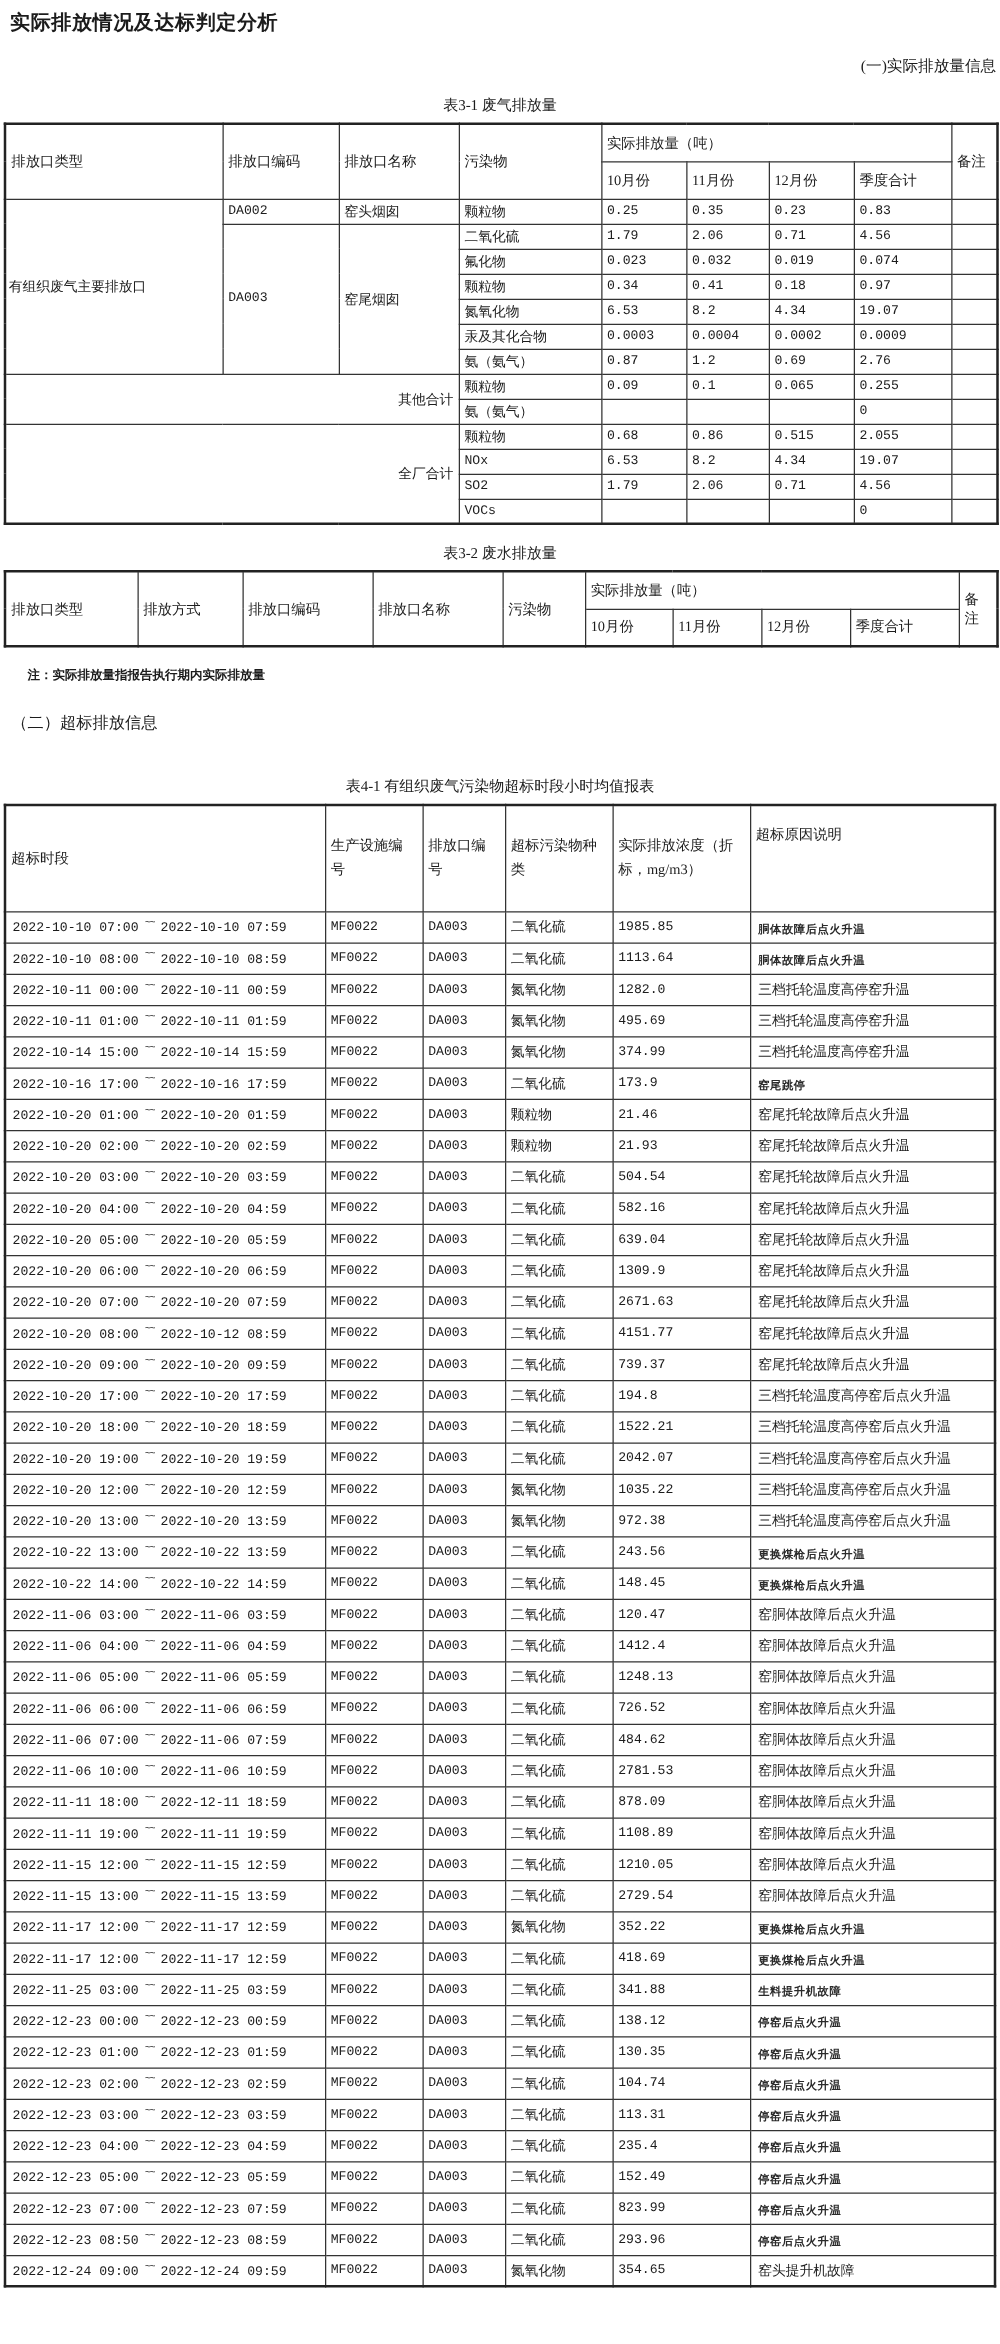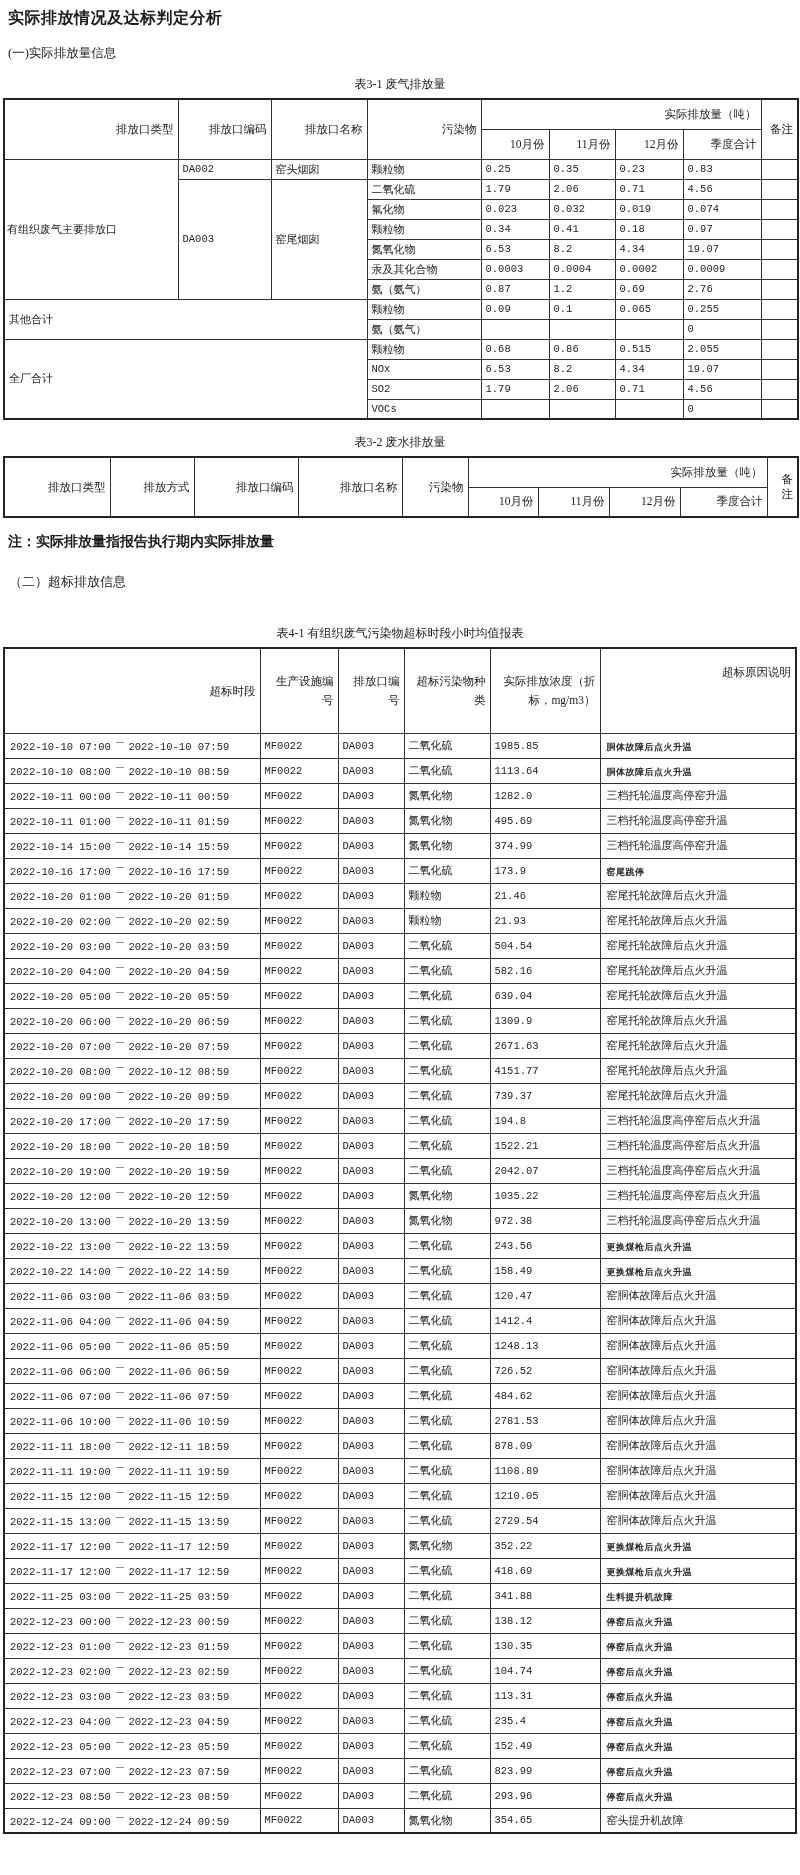--- a/index.html
+++ b/index.html
@@ -5,38 +5,38 @@
   * { box-sizing: border-box; }
   html,body { margin:0; padding:0; }
   body {
     width:800px; height:1875px; overflow:hidden;
     background:#ffffff; color:#1c1c1c;
     font-family:"Liberation Serif","DejaVu Serif",serif;
   }
   .doc { padding:6px 3px 0 3px; }
 
   .page-title { font-size:16px; font-weight:bold; margin:2px 0 0 5px; letter-spacing:0.5px; }
-  .section-head { font-size:12.5px; margin:16px 0 0 5px; }
+  .section-head { font-size:12.5px; margin:16px 0 0 5px;text-align:right; }
   .section-head2 { font-size:13px; margin:22px 0 0 6px; }
   .tbl-caption { text-align:center; font-size:12px; margin-top:14px; }
   .tbl-caption.c41 { margin-top:34px; }
-  .note-line { font-size:14px; font-weight:bold; margin:15px 0 0 5px; }
+  .note-line { font-size:10px; font-weight:bold; margin:15px 0 0 19px; }
 
   table { border-collapse:collapse; table-layout:fixed; margin:5px auto 0; border:2px solid #222; }
   th, td {
     border:1px solid #333; font-weight:normal; font-size:11px;
     overflow:hidden; padding:0 4px; vertical-align:middle;
   }
-  thead th { text-align:right; }
+  thead th { text-align:left; }
 
   
   .t3 { width:794px; }
   .t3 thead th { height:30px; font-size:11.5px; }
   .t3 td { height:20px; text-align:left; }
-  .t3 td.center { text-align:left; }
+  .t3 td.center { text-align:right; }
   .t3 td.left { padding-left:2px; }
   td.num { font-family:"Liberation Mono","DejaVu Sans Mono",monospace; font-size:10.5px; }
 
   
   .t41 { width:792px; }
   .t41 thead th { height:85px; font-size:11.5px; white-space:pre-line; line-height:1.6; }
   .t41 thead th.vtop { vertical-align:top; padding-top:14px;font-family:Liberation Serif, serif; }
   .t41 td { height:25px; }
   .t41 td.mono, .t41 td.period { font-family:"Liberation Mono","DejaVu Sans Mono",monospace; font-size:10.5px; }
   .t41 td.period { padding-left:5px; white-space:nowrap; }
@@ -429,21 +429,21 @@
           <td class="mono">DA003</td>
           <td class="">二氧化硫</td>
           <td class="mono">243.56</td>
           <td class="reason small">更换煤枪后点火升温</td>
         </tr>
         <tr>
           <td class="period"><span>2022-10-22 14:00</span><span class="tsep">~~</span><span>2022-10-22 14:59</span></td>
           <td class="mono">MF0022</td>
           <td class="mono">DA003</td>
           <td class="">二氧化硫</td>
-          <td class="mono">158.49</td>
+          <td class="mono">148.45</td>
           <td class="reason small">更换煤枪后点火升温</td>
         </tr>
         <tr>
           <td class="period"><span>2022-11-06 03:00</span><span class="tsep">~~</span><span>2022-11-06 03:59</span></td>
           <td class="mono">MF0022</td>
           <td class="mono">DA003</td>
           <td class="">二氧化硫</td>
           <td class="mono">120.47</td>
           <td class="reason">窑胴体故障后点火升温</td>
         </tr>

